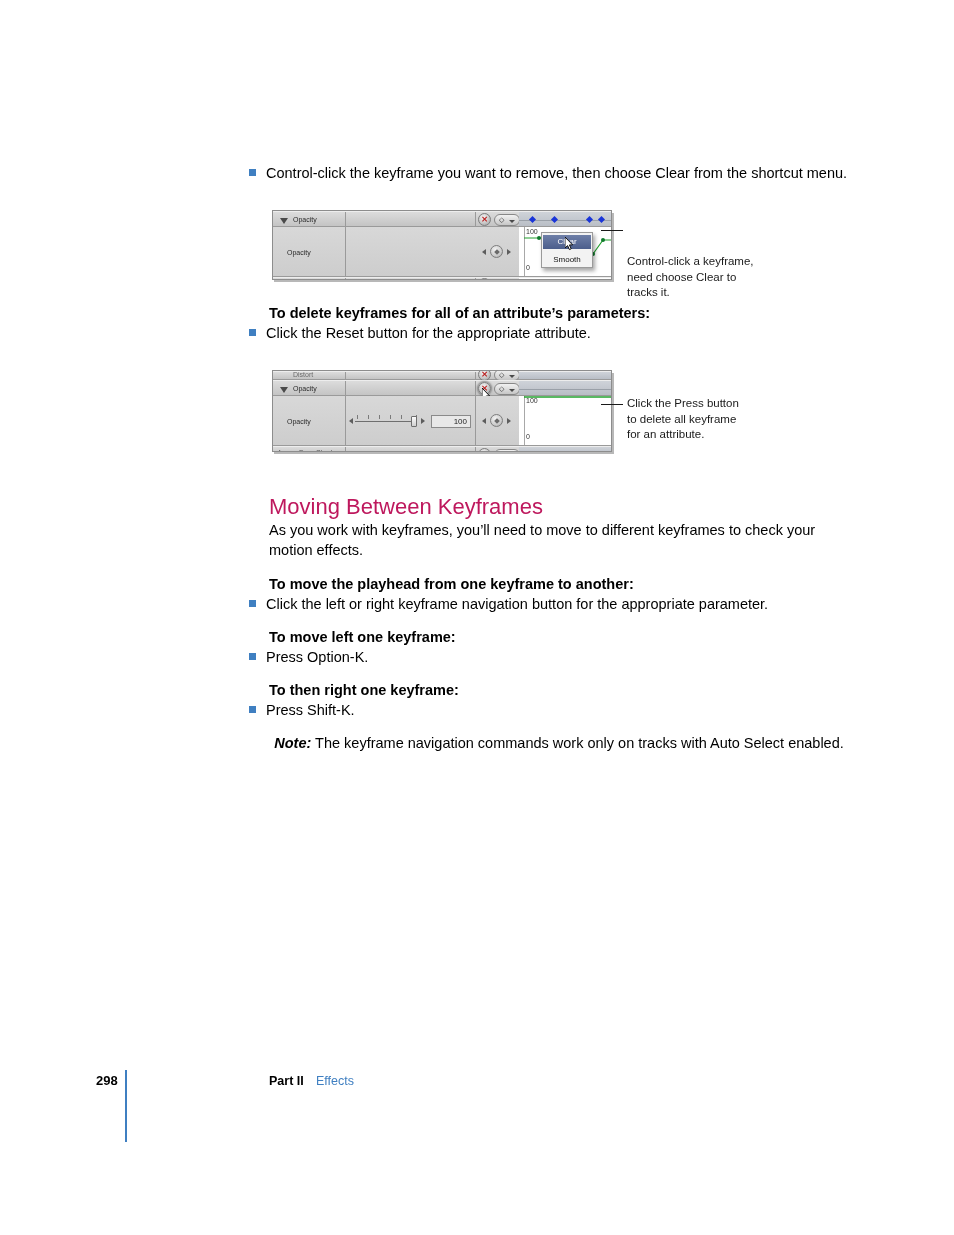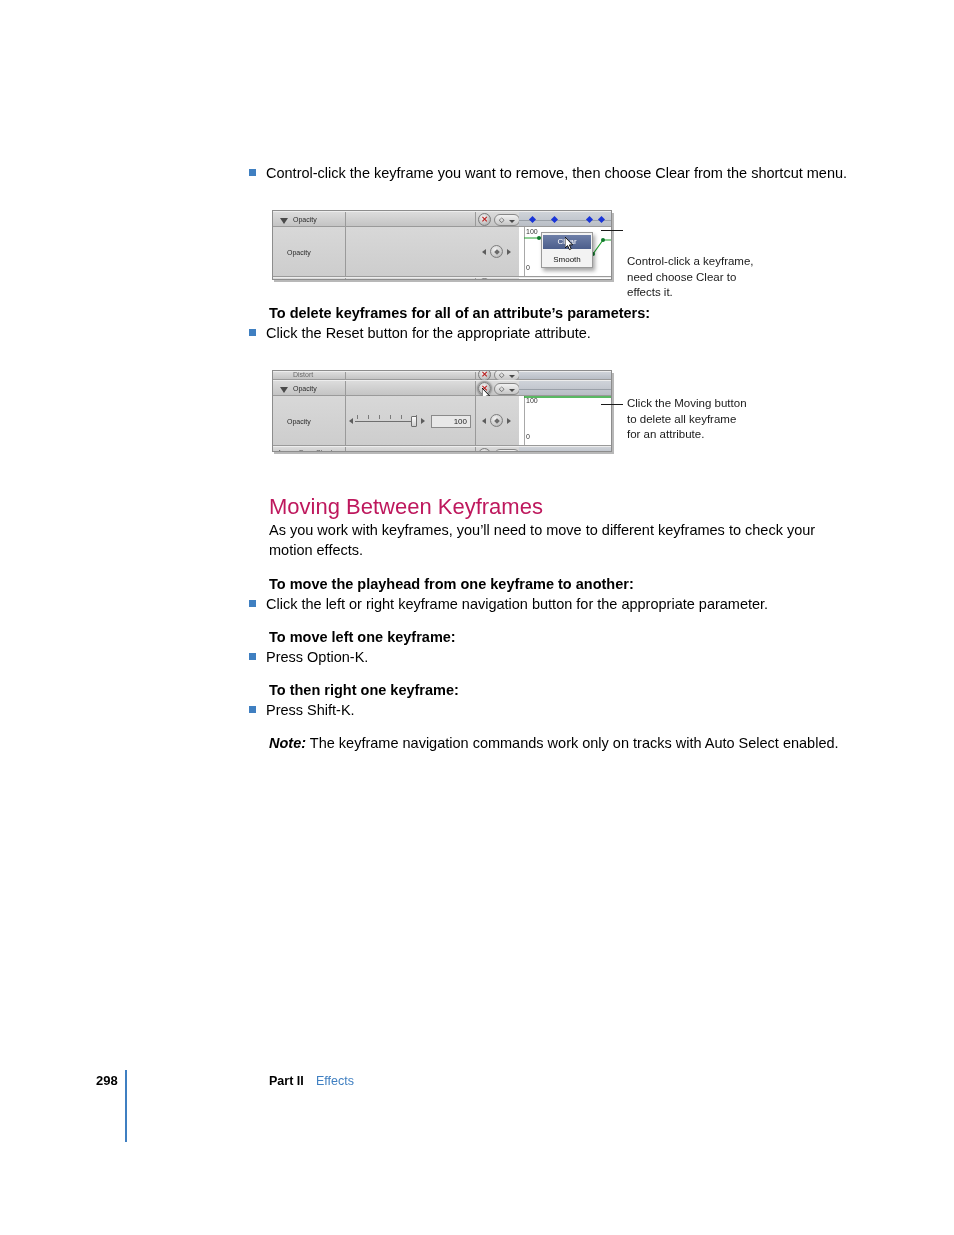--- a/index.html
+++ b/index.html
@@ -48,20 +48,21 @@
   .section-title {
     position: absolute;
     font-size: 22px;
     color: #be185d;
     line-height: 26px;
   }
   .note-line {
     position: absolute;
     font-size: 14.5px;
     line-height: 20px;
+    text-align: center;
   }
   .note-line i { font-weight: bold; font-style: italic; }
 
   
   .callout {
     position: absolute;
     font-size: 11.5px;
     line-height: 15.5px;
     color: #1a1a1a;
   }
@@ -394,21 +395,21 @@
     </div>
   </div>
 </div>
 <div class="fig-shadow" style="left:612px; top:213px; width:2px; height:69px;"></div>
 <div class="fig-shadow" style="left:274px; top:280px; width:340px; height:2px;"></div>
 
 <div class="callout-rule" style="left:601px; top:230px; width:22px;"></div>
 <div class="callout" style="left:627px; top:222px; width:170px;margin-top:32px;">
   <div>Control-click a keyframe,</div>
   <div>need choose Clear to</div>
-  <div>effects it.</div>
+  <div>tracks it.</div>
 </div>
 
 <div class="head-bold" style="left:269px; top:303px;">To delete keyframes for all of an attribute’s parameters:</div>
 <div class="bullet-row" style="left:249px; top:323px; width:600px;">
   <span class="bullet-mark"></span>
   <span class="bullet-text">Click the Reset button for the appropriate attribute.</span>
 </div>
 
 <div class="figure" style="left:272px; top:370px; width:340px; height:82px;">
   <div class="panel">
@@ -501,21 +502,21 @@
       </div>
       <div class="col-graph" style="background:linear-gradient(#cfd3d9,#b9bec6);"></div>
     </div>
   </div>
 </div>
 <div class="fig-shadow" style="left:612px; top:373px; width:2px; height:81px;"></div>
 <div class="fig-shadow" style="left:274px; top:452px; width:340px; height:2px;"></div>
 
 <div class="callout-rule" style="left:601px; top:404px; width:22px;"></div>
 <div class="callout" style="left:627px; top:396px; width:170px;">
-  <div>Click the Moving button</div>
+  <div>Click the Press button</div>
   <div>to delete all keyframe</div>
   <div>for an attribute.</div>
 </div>
 
 <div class="section-title" style="left:269px; top:494px;">Moving Between Keyframes</div>
 <div class="para" style="left:269px; top:520px; width:560px;">As you work with keyframes, you’ll need to move to different keyframes to check your</div>
 <div class="para" style="left:269px; top:540px; width:560px;">motion effects.</div>
 
 <div class="head-bold" style="left:269px; top:574px;">To move the playhead from one keyframe to another:</div>
 <div class="bullet-row" style="left:249px; top:594px; width:600px;">

